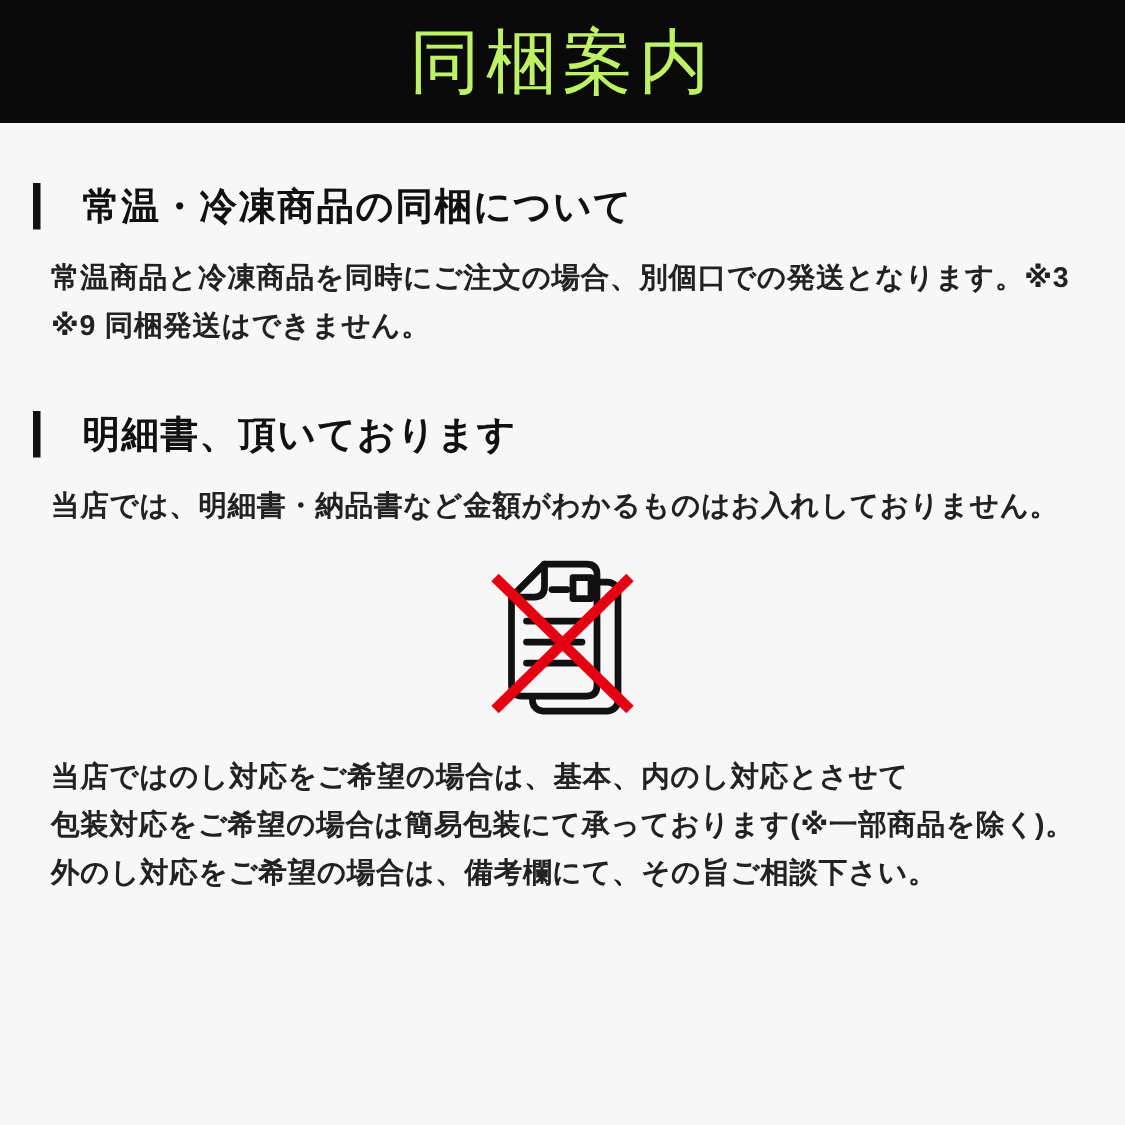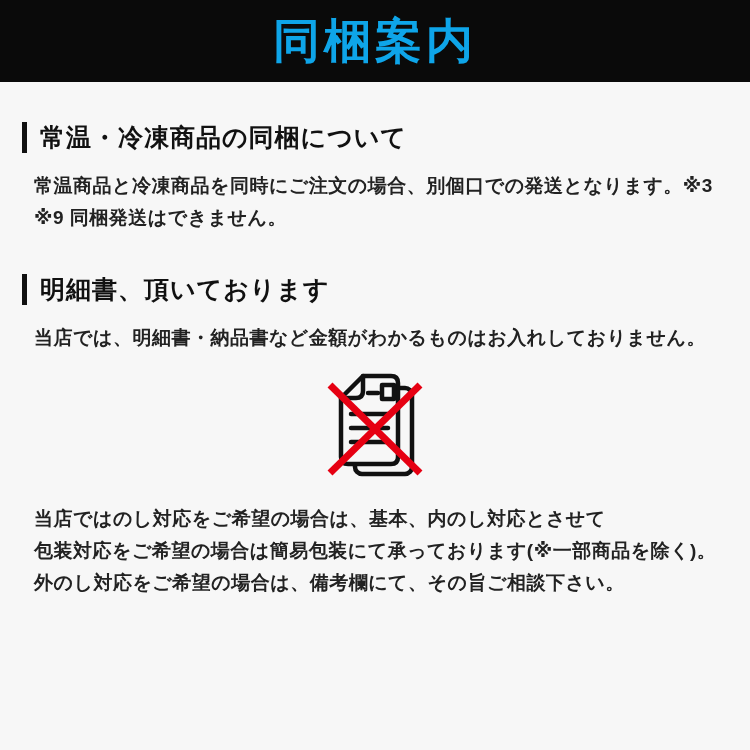--- a/index.html
+++ b/index.html
@@ -10,43 +10,43 @@
     color:#222;
     overflow:hidden;
   }
   .header{
     height:82px;
     background:#0a0a0a;
     display:flex;align-items:center;justify-content:center;
   }
   .page-title{
     margin:4px;
-    color:#0ea5e9;
+    color:#bef264;
     font-size:47px;
-    font-weight:700;
+    font-weight:400;
     letter-spacing:4px;
   }
   .content{
     padding:0 18px;
   }
   .section{margin-top:38px;}
   .section.noshi{margin-top:23px;}
   .section-heading{
     display:flex;align-items:center;
     height:34px;
     margin:0 0 8px 0;
   }
   .accent-bar{
     width:5px;height:31px;
     background:#111111;
     margin:0 12px 0 4px;
     flex:0 0 auto;
   }
   .heading-text{
-    margin:1px;
+    margin:16px;
     font-size:25px;
     font-weight:700;
     color:#111111;
     letter-spacing:1px;
     white-space:nowrap;
   }
   .body-lines{margin:16px;font-weight:bold;}
   .body-line{
     font-size:19px;
     line-height:32px;

